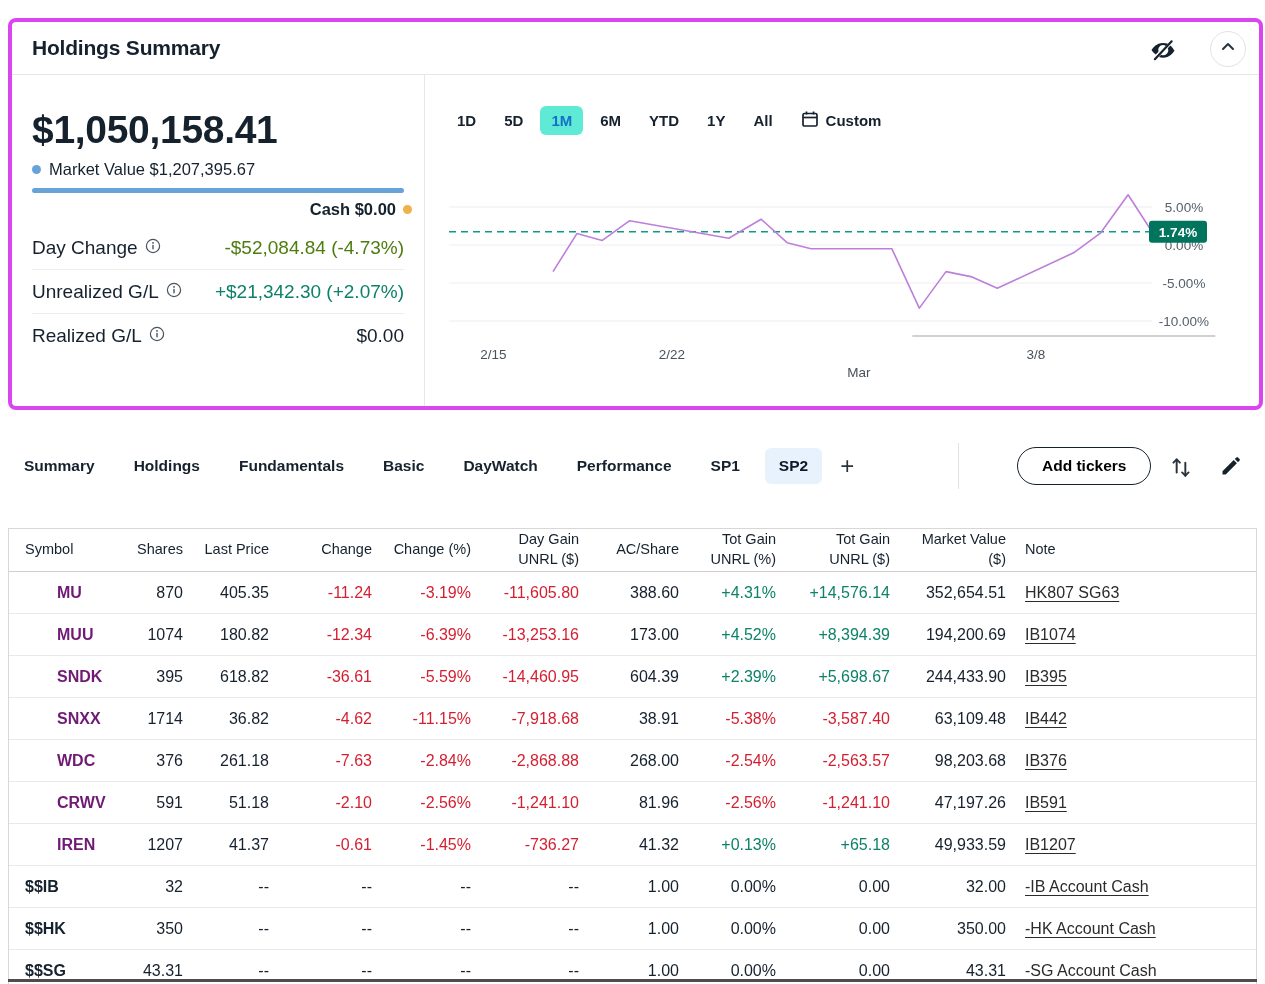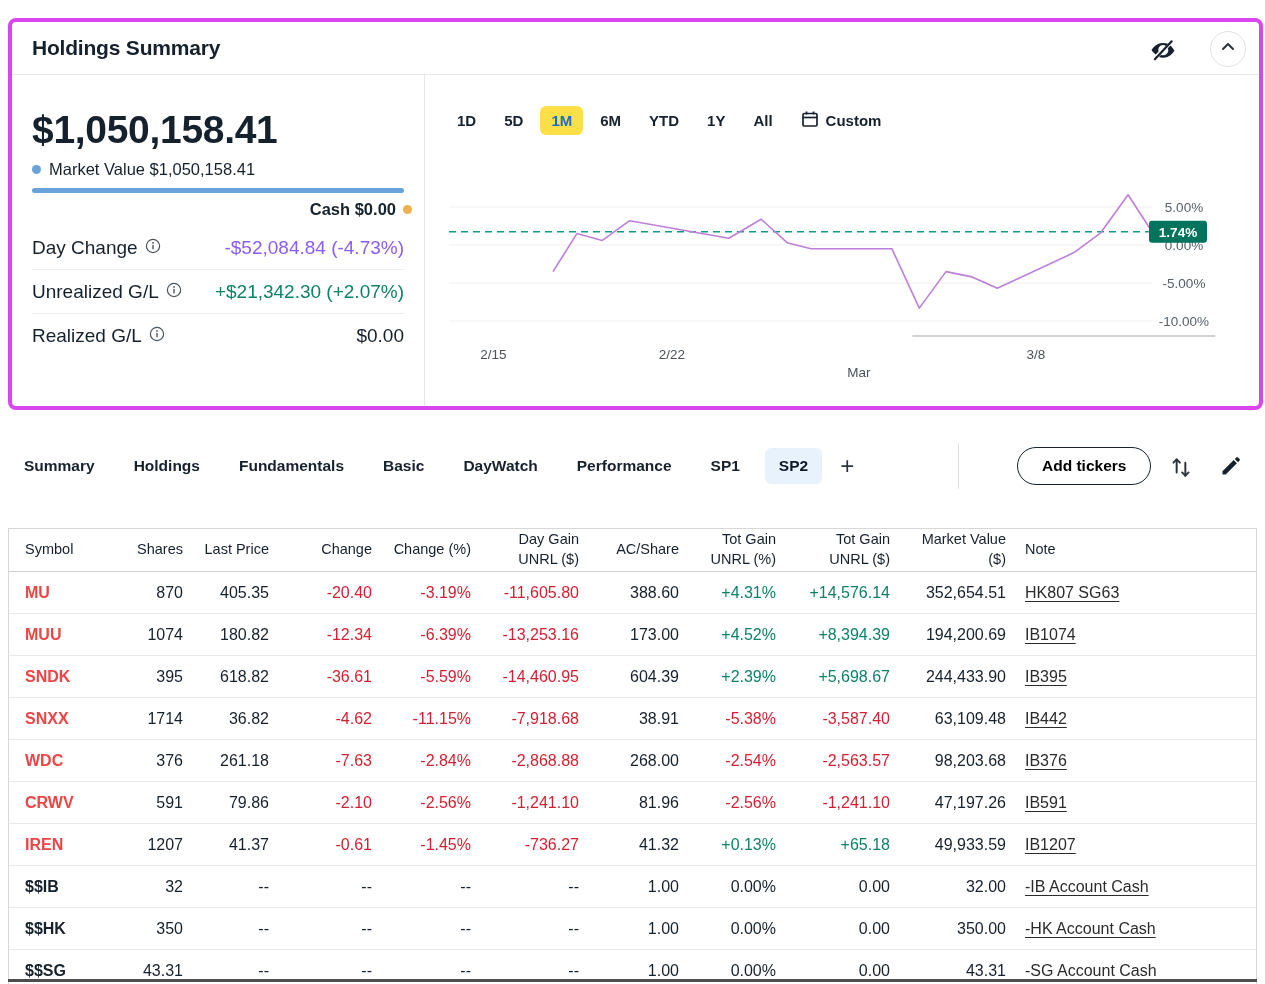--- a/index.html
+++ b/index.html
@@ -15,26 +15,26 @@
 
   #total-value{position:absolute;left:20px;top:86px;font-size:39px;font-weight:700;letter-spacing:-.3px;}
   #mv-legend{position:absolute;left:20px;top:138px;display:flex;align-items:center;gap:8px;font-size:16.5px;}
   .dot{width:9px;height:9px;border-radius:50%;display:inline-block;}
   #mv-bar{position:absolute;left:20px;top:166px;width:372px;height:4.5px;border-radius:3px;}
   #cash-row{position:absolute;left:20px;top:178px;width:380px;display:flex;justify-content:flex-end;align-items:center;gap:7px;font-size:16.5px;font-weight:700;}
   #summary-rows{position:absolute;left:20px;top:204px;width:372px;}
   .sum-row{height:43px;display:flex;align-items:center;justify-content:space-between;font-size:19px;}
   .sum-row + .sum-row{border-top:1px solid #ededed;gap:8px;}
   .sum-label{display:flex;align-items:center;gap:7px;}
-  .neg-t{color:#8b5cf6;} .pos-t{color:#0d8268;}
+  .neg-t{color:#4d7c0f;} .pos-t{color:#0d8268;}
 
   
   #range-row{position:absolute;left:445px;top:88px;display:flex;align-items:center;gap:28px;font-size:15px;font-weight:700;}
   .range{cursor:pointer;}
-  .range.sel{background:#fde047;color:#1670c9;padding:6px 11px;margin:-6px -11px;border-radius:6px;}
+  .range.sel{background:#5eead4;color:#1670c9;padding:6px 11px;margin:-6px -11px;border-radius:6px;}
   #custom-btn{display:flex;align-items:center;gap:7px;cursor:pointer;}
 
   #chart-wrap{position:absolute;left:437px;top:147px;width:810px;height:232px;}
   #chart-wrap svg{display:block;}
   .grid{stroke:#ededed;stroke-width:1;}
   .ylab{font-size:13.5px;fill:#55606b;}
   .xlab{font-size:13.5px;fill:#49525c;}
 
   
   #tabs-row{position:absolute;left:0;top:440px;width:1265px;height:52px;display:flex;align-items:center;}
@@ -48,21 +48,21 @@
   #edit-btn{position:absolute;left:1219px;top:14px;width:24px;height:24px;cursor:pointer;}
 
   
   #table-wrap{position:absolute;left:8px;top:528px;width:1249px;border:1px solid #d7d7d7;border-bottom:none;box-sizing:border-box;}
   table{border-collapse:collapse;table-layout:fixed;width:1247px;}
   th,td{padding:0 8px 0 0;overflow:hidden;white-space:nowrap;}
   th{font-size:14.5px;font-weight:400;height:42px;vertical-align:middle;text-align:right;white-space:pre-line;line-height:1.35;border-bottom:1px solid #cfcfcf;}
   td{font-size:16px;height:41px;text-align:right;border-bottom:1px solid #e9e9e9;}
   th.c0,td.c0{text-align:left;padding-left:16px;}
   th.c10,td.c10{text-align:left;padding-left:11px;padding-right:4px;}
-  td .sym-link{color:#ef4444;font-weight:700;cursor:pointer;}
+  td .sym-link{color:#701a75;font-weight:700;cursor:pointer;margin-left:32px;}
   td .sym-cash{color:#16212e;font-weight:700;}
   td .note-link{color:#2b2b2b;text-decoration:underline;text-underline-offset:3px;cursor:pointer;}
   .neg{color:#d41f30;} .pos{color:#0d8268;}
 
   #bottom-bar{position:absolute;left:8px;top:979px;width:1249px;height:3px;background:#4d4d4d;}
 </style>
 </head>
 <body>
 
 <div id="card">
@@ -86,21 +86,21 @@
     </span>
   </div>
 
   <div id="card-divider"></div>
   <div id="panel-divider"></div>
 
   <div id="total-value">$1,050,158.41</div>
 
   <div id="mv-legend">
     <span class="dot" style="background: rgb(103, 163, 217);"></span>
-    <span>Market Value $1,050,158.41</span>
+    <span>Market Value $1,207,395.67</span>
   </div>
   <div id="mv-bar" style="background: rgb(103, 163, 217);"></div>
 
   <div id="cash-row">
     <span>Cash $0.00</span>
     <span class="dot" id="cash-dot" style="background: rgb(240, 177, 77);"></span>
   </div>
 
   <div id="summary-rows">
       <div class="sum-row">
@@ -248,21 +248,21 @@
           <th class="c9">Market Value
 ($)</th>
           <th class="c10">Note</th>
         </tr>
       </thead>
     <tbody>
         <tr>
           <td class="c0"><span class="sym-link">MU</span></td>
           <td class="c1"><span>870</span></td>
           <td class="c2"><span>405.35</span></td>
-          <td class="c3"><span class="neg">-20.40</span></td>
+          <td class="c3"><span class="neg">-11.24</span></td>
           <td class="c4"><span class="neg">-3.19%</span></td>
           <td class="c5"><span class="neg">-11,605.80</span></td>
           <td class="c6"><span>388.60</span></td>
           <td class="c7"><span class="pos">+4.31%</span></td>
           <td class="c8"><span class="pos">+14,576.14</span></td>
           <td class="c9"><span>352,654.51</span></td>
           <td class="c10"><span class="note-link">HK807 SG63</span></td>
         </tr>
         <tr>
           <td class="c0"><span class="sym-link">MUU</span></td>
@@ -312,21 +312,21 @@
           <td class="c5"><span class="neg">-2,868.88</span></td>
           <td class="c6"><span>268.00</span></td>
           <td class="c7"><span class="neg">-2.54%</span></td>
           <td class="c8"><span class="neg">-2,563.57</span></td>
           <td class="c9"><span>98,203.68</span></td>
           <td class="c10"><span class="note-link">IB376</span></td>
         </tr>
         <tr>
           <td class="c0"><span class="sym-link">CRWV</span></td>
           <td class="c1"><span>591</span></td>
-          <td class="c2"><span>79.86</span></td>
+          <td class="c2"><span>51.18</span></td>
           <td class="c3"><span class="neg">-2.10</span></td>
           <td class="c4"><span class="neg">-2.56%</span></td>
           <td class="c5"><span class="neg">-1,241.10</span></td>
           <td class="c6"><span>81.96</span></td>
           <td class="c7"><span class="neg">-2.56%</span></td>
           <td class="c8"><span class="neg">-1,241.10</span></td>
           <td class="c9"><span>47,197.26</span></td>
           <td class="c10"><span class="note-link">IB591</span></td>
         </tr>
         <tr>

